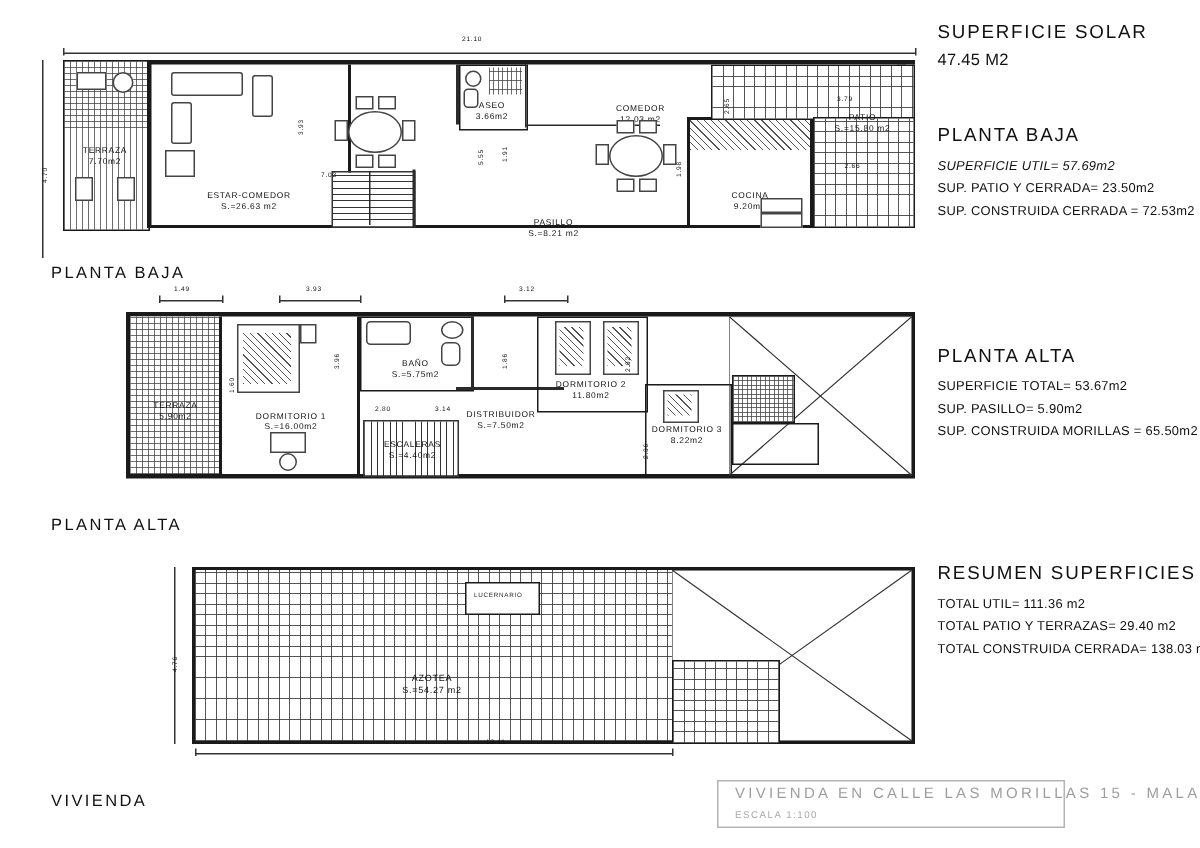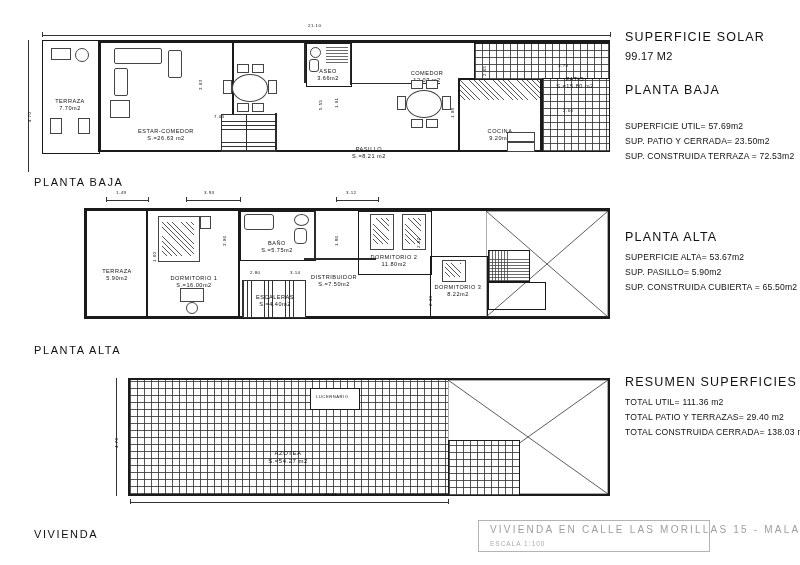--- a/index.html
+++ b/index.html
@@ -71,37 +71,37 @@
   .wm-sub{font-size:6.5px;letter-spacing:1px;color:#9a9a9a;}
   .wm-box{position:absolute;border:1px solid #b4b4b4;}
 
   .sq-marker{position:absolute;width:6px;height:6px;background:#111;}
 </style>
 </head>
 <body>
 
 <div class="stage">
 
-  <div class="abs" style="left:625px;top:30px;">
+  <div class="abs" style="left:625px;top:14px;">
     <div class="sec-title hand">SUPERFICIE SOLAR</div>
-    <div class="sec-line hand" style="margin-top:6px;font-size:11px;">99.17 M2</div>
+    <div class="sec-line hand" style="margin-top:6px;font-size:11px;">47.45 M2</div>
   </div>
 
   <div class="abs" style="left:625px;top:83px;">
     <div class="sec-title hand">PLANTA BAJA</div>
-    <div class="sec-line hand" style="margin-top:24px;">SUPERFICIE UTIL= 57.69m2</div>
+    <div class="sec-line hand" style="margin-top:8px;font-style:italic;">SUPERFICIE UTIL= 57.69m2</div>
     <div class="sec-line hand" style="margin-top:5px;">SUP. PATIO Y CERRADA= 23.50m2</div>
-    <div class="sec-line hand" style="margin-top:5px;">SUP. CONSTRUIDA TERRAZA = 72.53m2</div>
+    <div class="sec-line hand" style="margin-top:5px;">SUP. CONSTRUIDA CERRADA = 72.53m2</div>
   </div>
 
   <div class="abs" style="left:625px;top:230px;">
     <div class="sec-title hand">PLANTA ALTA</div>
-    <div class="sec-line hand" style="margin-top:8px;">SUPERFICIE ALTA= 53.67m2</div>
+    <div class="sec-line hand" style="margin-top:8px;">SUPERFICIE TOTAL= 53.67m2</div>
     <div class="sec-line hand" style="margin-top:5px;">SUP. PASILLO= 5.90m2</div>
-    <div class="sec-line hand" style="margin-top:5px;">SUP. CONSTRUIDA CUBIERTA = 65.50m2</div>
+    <div class="sec-line hand" style="margin-top:5px;">SUP. CONSTRUIDA MORILLAS = 65.50m2</div>
   </div>
 
   <div class="abs" style="left:625px;top:375px;">
     <div class="sec-title hand">RESUMEN SUPERFICIES</div>
     <div class="sec-line hand" style="margin-top:8px;">TOTAL UTIL= 111.36 m2</div>
     <div class="sec-line hand" style="margin-top:5px;">TOTAL PATIO Y TERRAZAS= 29.40 m2</div>
     <div class="sec-line hand" style="margin-top:5px;">TOTAL CONSTRUIDA CERRADA= 138.03 m2</div>
   </div>
 
   <div class="abs" style="left:18px;top:18px;width:600px;height:160px;">

